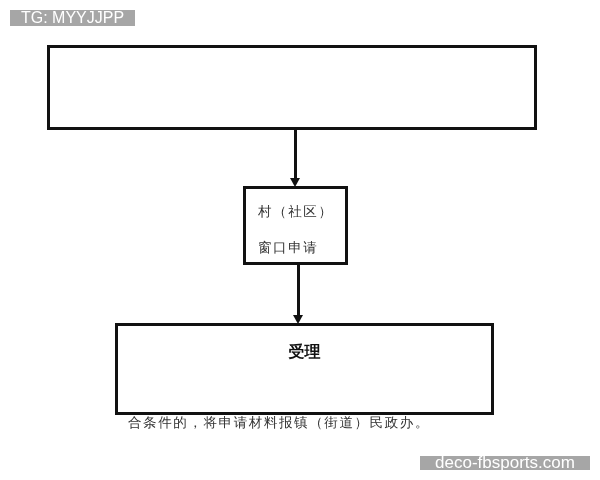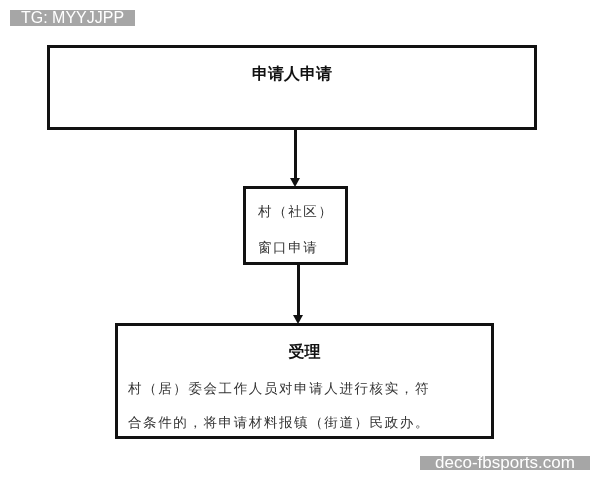--- a/index.html
+++ b/index.html
@@ -32,33 +32,31 @@
       font-family: "Liberation Sans", sans-serif; font-size: 16px;
       display: flex; align-items: center; justify-content: center;
     }
   </style>
 </head>
 <body>
 
 <div class="wm" style="left:10px; top:10px; width:125px; height:16px;">TG: MYYJJPP</div>
 
 <div class="box" style="left:47px; top:45px; width:490px; height:85px;">
-  <div class="title" style="top:16px;">申请人申请</div>
 </div>
 
 <div class="arrow-shaft" style="left:294px; top:130px; height:48px;"></div>
 <div class="arrow-head" style="left:290px; top:178px;"></div>
 
 <div class="box" style="left:243px; top:186px; width:105px; height:79px;">
   <div class="line" style="top:14px; left:12px;">村（社区）</div>
   <div class="line" style="top:50px; left:12px;">窗口申请</div>
 </div>
 
 <div class="arrow-shaft" style="left:297px; top:265px; height:50px;"></div>
 <div class="arrow-head" style="left:293px; top:315px;"></div>
 
-<div class="box" style="left:115px; top:323px; width:379px; height:116px;">
+<div class="box" style="left:115px; top:323px; width:379px; height:92px;">
   <div class="title" style="top:16px;">受理</div>
-  <div class="line" style="top:54px; left:10px;">村（居）委会工作人员对申请人进行核实，符</div>
   <div class="line" style="top:88px; left:10px;">合条件的，将申请材料报镇（街道）民政办。</div>
 </div>
 
 <div class="wm" style="left:420px; top:456px; width:170px; height:14px; font-size:17px;">deco-fbsports.com</div>
 
 </body></html>

